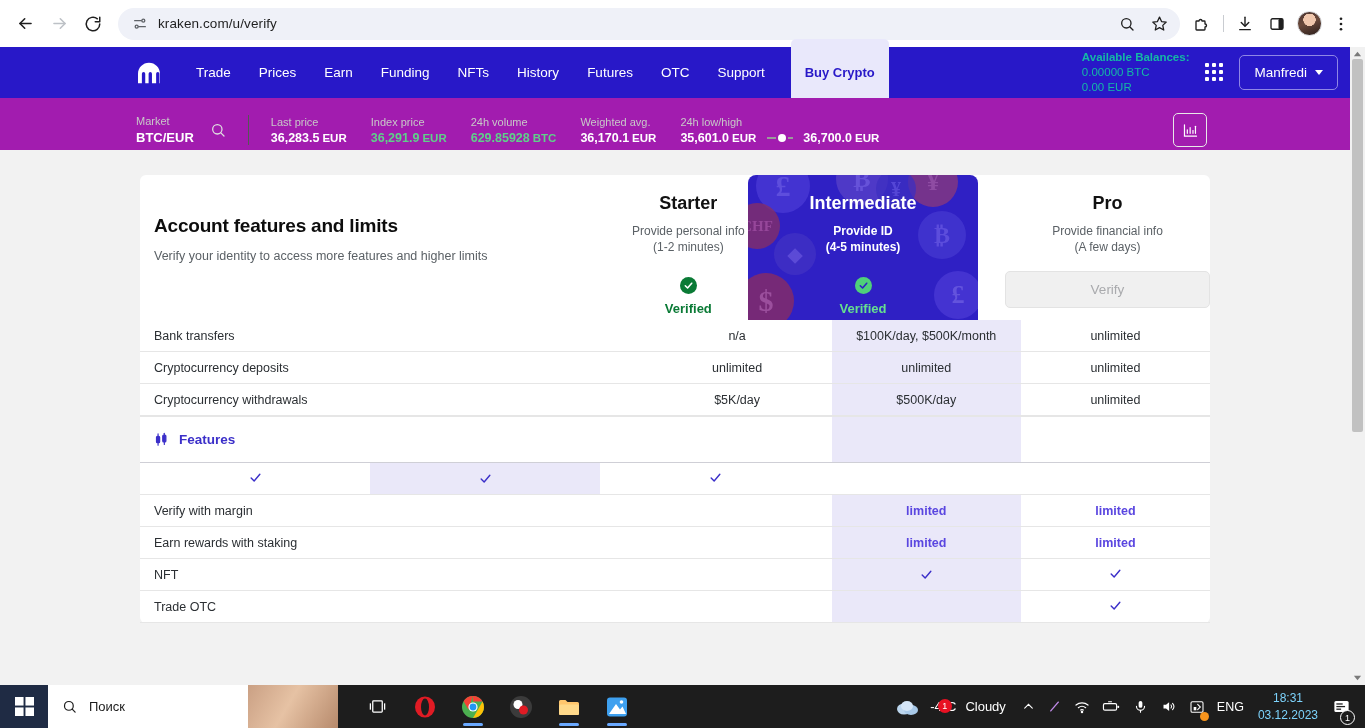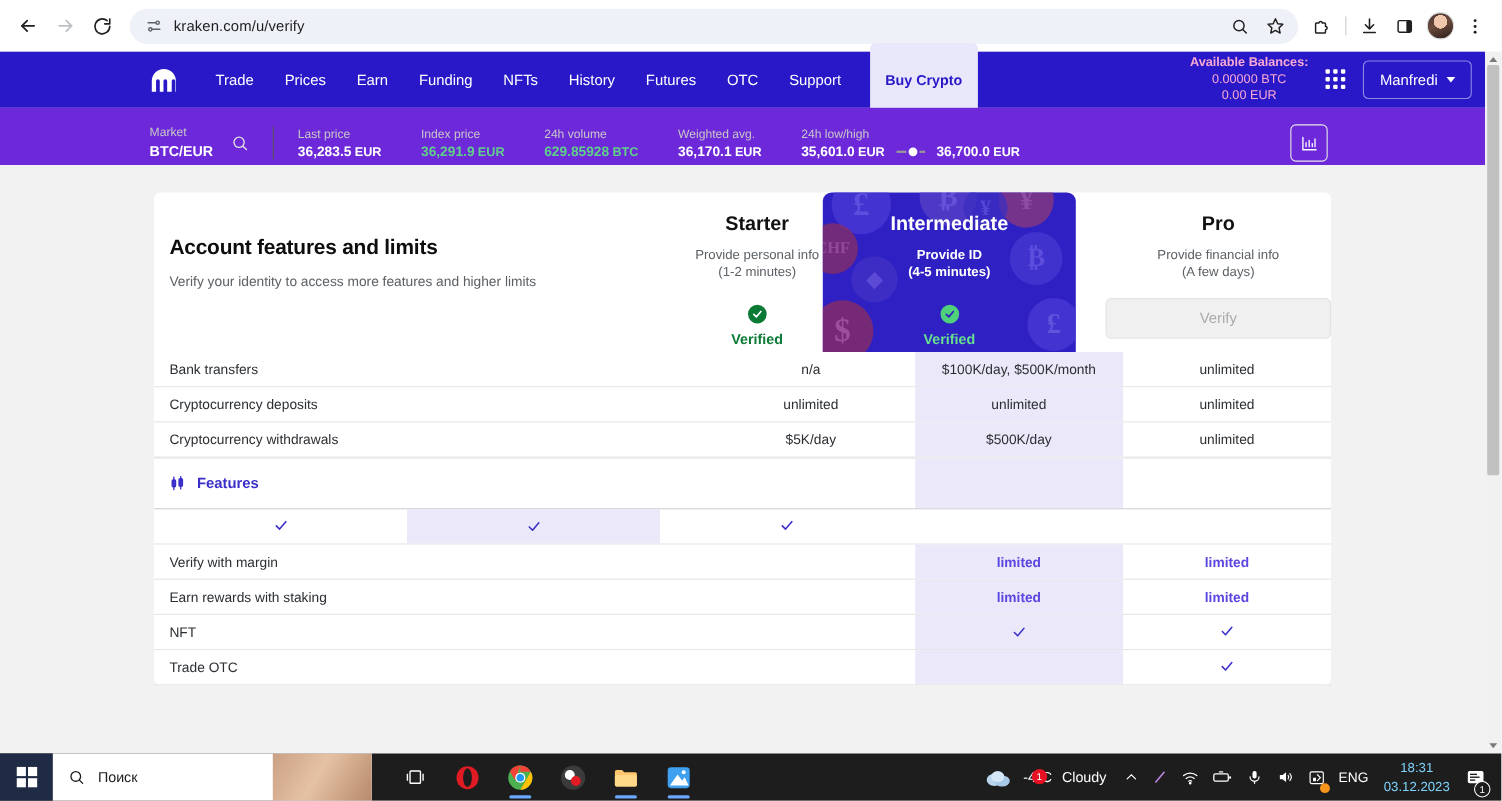--- a/index.html
+++ b/index.html
@@ -56,45 +56,45 @@
   .knav-link {
     color: #ffffff; font-size: 13.5px; padding: 0 14px; cursor: pointer; white-space: nowrap;
   }
   .buy-crypto {
     background: #e9e8fb; color: #2818c8; font-size: 13px; font-weight: 600;
     padding: 26px 14px; border-radius: 5px; margin-left: 12px; cursor: pointer; white-space: nowrap;
   }
   .knav-right {
     margin-left: auto; display: flex; align-items: center; gap: 16px; padding-right: 12px;
   }
-  .balances { text-align: center; color: #f9a8d4; line-height: 1.32; }
+  .balances { text-align: left; color: #14b8a6; line-height: 1.32; }
   .balances .b-title { font-size: 11.5px; font-weight: 700; }
   .balances .b-row { font-size: 11.5px; }
   .grid-icon { display: grid; grid-template-columns: repeat(3, 4px); gap: 3px; cursor: pointer; }
   .grid-icon i { width: 4px; height: 4px; background: #ffffff; border-radius: 1px; display: block; }
   .acct-btn {
     border: 1px solid #8f86e6; border-radius: 5px; color: #ffffff; font-size: 13.5px;
     padding: 9px 14px; display: flex; align-items: center; gap: 8px; cursor: pointer; font-weight: 500;
   }
   .caret-down {
     width: 0; height: 0; border-left: 4.5px solid transparent; border-right: 4.5px solid transparent;
     border-top: 5px solid #ffffff;
   }
 
   
   .mbar {
     position: absolute; top: 98px; left: 0; width: 1350px; height: 64px;
-    background: #6d28d9; display: flex; align-items: center; padding-left: 136px;
+    background: #a21caf; display: flex; align-items: center; padding-left: 136px;
   }
   .m-market { display: flex; align-items: center; gap: 16px; }
   .m-label { font-size: 11px; color: #c8c8c8; margin-bottom: 3px; }
   .m-pair { font-size: 13px; color: #ffffff; font-weight: 700; }
   .m-search { color: #e0e0e0; cursor: pointer; display: flex; }
   .m-sep { width: 1px; height: 30px; background: #555; margin: 0 22px; }
-  .m-stats { display: flex; align-items: flex-start; gap: 36px; }
+  .m-stats { display: flex; align-items: flex-start; gap: 24px; }
   .m-stat .m-val { font-size: 12.5px; color: #ffffff; font-weight: 700; white-space: nowrap; }
   .m-stat .m-val.green { color: #5fd08a; }
   .m-unit { font-weight: 700; font-size: 11.5px; padding-left: 3px; }
   .range-dot { display: inline-flex; align-items: center; gap: 2px; padding: 0 7px; vertical-align: middle; }
   .range-dot .ln { width: 9px; height: 2px; background: #9a9a9a; display: block; }
   .range-dot .dt { width: 8px; height: 8px; border-radius: 50%; background: #ffffff; display: block; }
   .range-dot .ln2 { width: 5px; height: 2px; background: #9a9a9a; display: block; }
   .chart-btn {
     margin-left: auto; margin-right: 143px; width: 34px; height: 34px;
     border: 1px solid #e8e8e8; border-radius: 5px;

